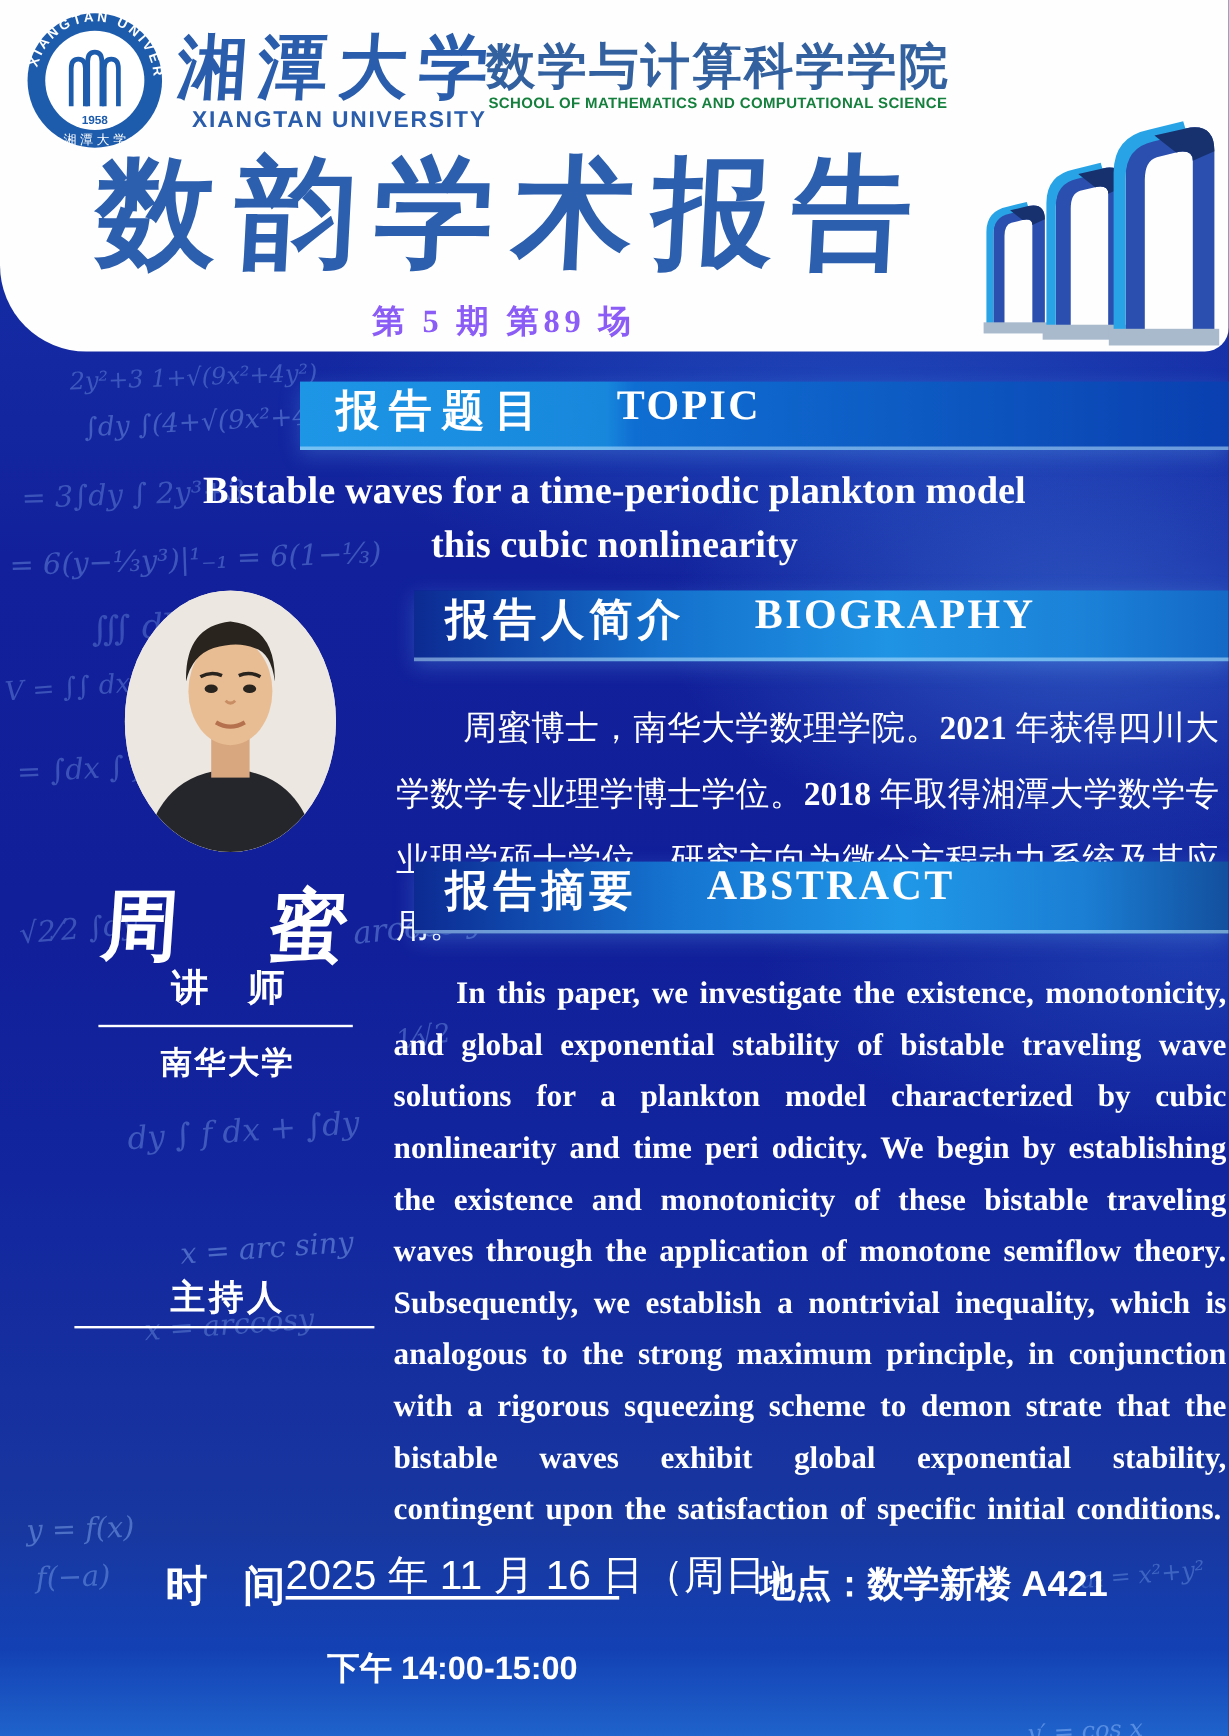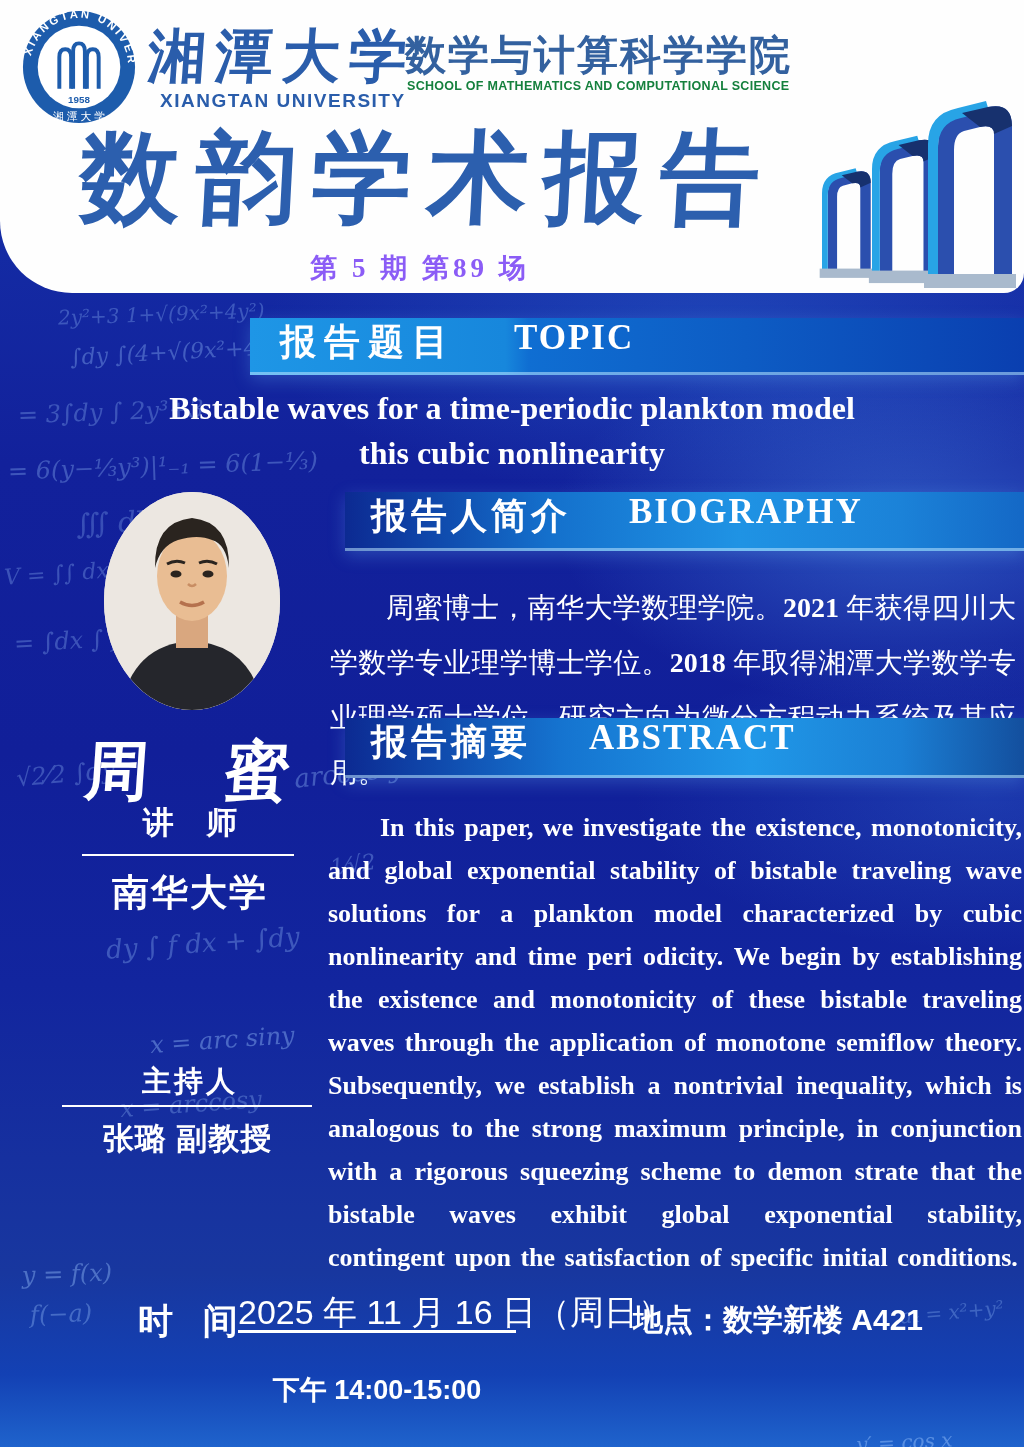--- a/index.html
+++ b/index.html
@@ -56,21 +56,21 @@
   
   .photo{position:absolute;left:104px;top:492px;width:176px;height:218px;border-radius:50%;
     overflow:hidden;z-index:4;background:#ece7e1;}
   .speaker-name{position:absolute;left:75px;top:728px;width:230px;text-align:center;z-index:4;
     color:#fff;font-family:"Liberation Serif","DejaVu Serif",serif;font-weight:bold;
     font-size:64px;letter-spacing:6px;transform:skewX(-4deg);white-space:nowrap;}
   .speaker-title{position:absolute;left:75px;top:802px;width:230px;text-align:center;z-index:4;
     color:#fff;font-weight:bold;font-size:31px;letter-spacing:12px;text-indent:12px;}
   .div1{position:absolute;left:82px;top:854px;width:212px;height:2px;background:#fff;z-index:4;}
   .affiliation{position:absolute;left:75px;top:868px;width:230px;text-align:center;z-index:4;
-    color:#fff;font-weight:bold;font-size:37px;letter-spacing:2px;}
+    color:#fff;font-weight:bold;font-size:26px;letter-spacing:2px;}
   .host-label{position:absolute;left:75px;top:1062px;width:230px;text-align:center;z-index:4;
     color:#fff;font-weight:bold;font-size:29px;letter-spacing:3px;}
   .div2{position:absolute;left:62px;top:1105px;width:250px;height:2px;background:#fff;z-index:4;}
   .host-name{position:absolute;left:45px;top:1118px;width:285px;text-align:center;z-index:4;
     color:#fff;font-weight:bold;font-size:31px;letter-spacing:1px;}
   
   .bio-text{position:absolute;left:330px;top:552px;width:686px;z-index:4;color:#fff;
     font-family:"Liberation Serif","DejaVu Serif",serif;font-size:28px;line-height:55px;
     text-align:justify;text-indent:2em;}
   .bio-text b{font-weight:bold;}
@@ -211,21 +211,20 @@
   <div class="affiliation">南华大学</div>
 
   <div class="bar bar-abs">
     <span class="cn">报告摘要</span>
     <span class="en">ABSTRACT</span>
   </div>
   <p class="abs-text">In this paper, we investigate the existence, monotonicity, and global exponential stability of bistable traveling wave solutions for a plankton model characterized by cubic nonlinearity and time peri odicity. We begin by establishing the existence and monotonicity of these bistable traveling waves through the application of monotone semiflow theory. Subsequently, we establish a nontrivial inequality, which is analogous to the strong maximum principle, in conjunction with a rigorous squeezing scheme to demon strate that the bistable waves exhibit global exponential stability, contingent upon the satisfaction of specific initial conditions.</p>
 
   <div class="host-label">主持人</div>
   <div class="div2"></div>
-  <div class="host-name">张璐 副教授</div>
 
   <div class="time-label">时 间</div>
   <div class="date">2025 年 11 月 16 日（周日）</div>
   <div class="date-line"></div>
   <div class="time-value">下午 14:00-15:00</div>
   <div class="location">地点：数学新楼 A421</div>
 
 
 </div>
 

